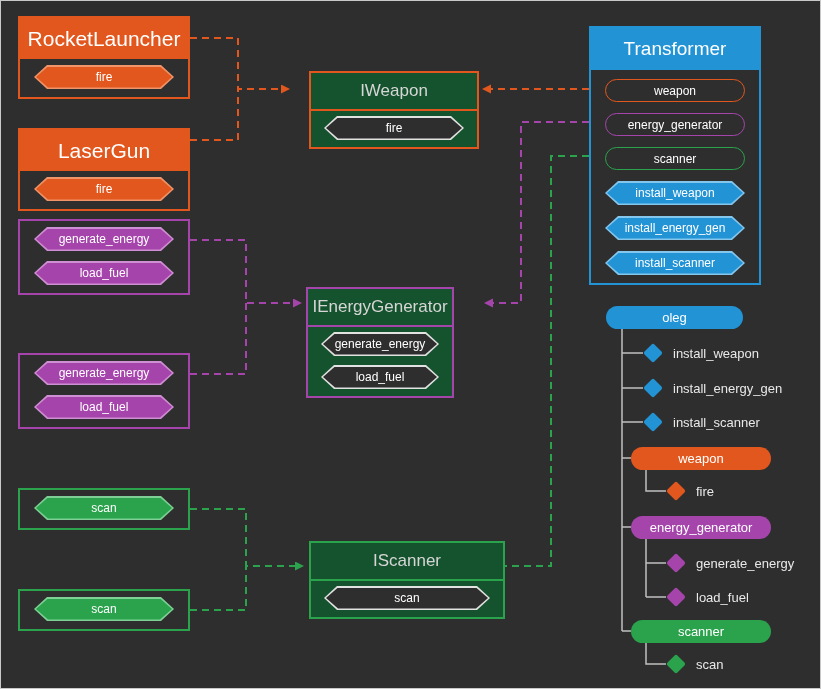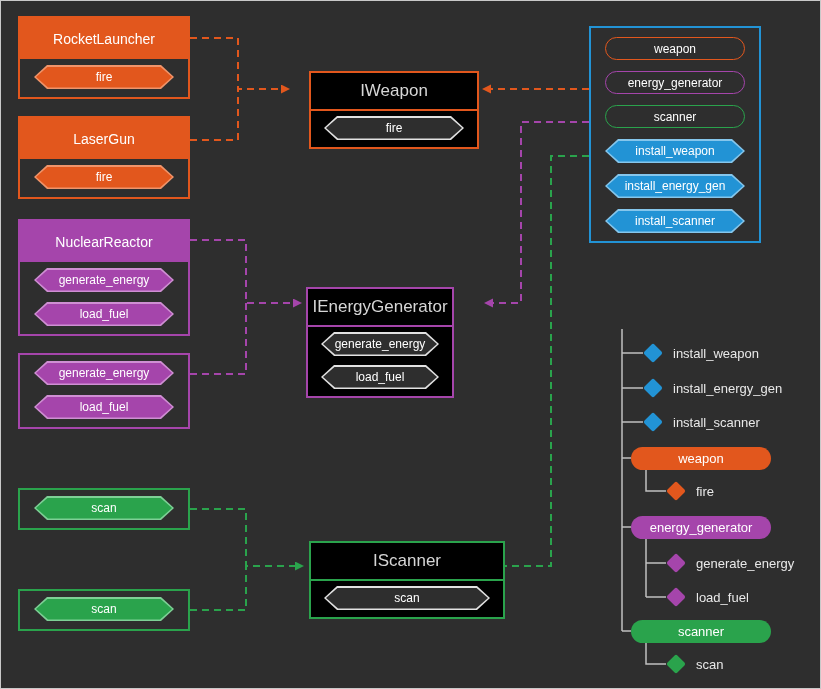--- a/index.html
+++ b/index.html
@@ -13,27 +13,27 @@
   
   .co { --main:#e2571d; --light:#f0946a; }
   .cp { --main:#a545ab; --light:#cf8fd3; }
   .cg { --main:#2aa34c; --light:#7ed096; }
   .cb { --main:#2293d5; --light:#85c6ec; }
 
   
   .clsbox { position:absolute; width:172px; box-sizing:border-box;
     border:2px solid var(--main); background:#2e2e2e; }
   .clsbox .hdr { height:41px; display:flex; align-items:center; justify-content:center;
-    background:var(--main); color:#fff; font-size:14px; }
+    background:var(--main); color:#fff; font-size:21px; }
   .tbox .hdr { height:42px; font-size:19px; }
   .clsbox .body { padding:6px 14px 8px; display:flex; flex-direction:column; gap:10px; }
   .tbox .body { padding:9px 14px 8px; gap:11px; }
 
   
-  .iface { position:absolute; box-sizing:border-box; border:2px solid var(--main); background:#000000; }
+  .iface { position:absolute; box-sizing:border-box; border:2px solid var(--main); background:#14532d; }
   .iface .ttl { height:36px; display:flex; align-items:center; justify-content:center;
     color:#d6d6d6; font-size:17px; border-bottom:2px solid var(--main); }
   .iface .body { padding:5px 13px 7px; display:flex; flex-direction:column; gap:9px; }
   .iface .hex { --hexb:#e2e2e2; --hexf:#2e2e2e; }
 
   
   .hex { position:relative; height:24px; }
   .hx-b, .hx-f { position:absolute; }
   .hx-b { inset:0; background:var(--hexb, var(--light));
     clip-path:polygon(13px 0,calc(100% - 13px) 0,100% 50%,calc(100% - 13px) 100%,13px 100%,0 50%); }
@@ -104,33 +104,32 @@
     <div class="hdr">RocketLauncher</div>
     <div class="body">
       <div class="hex">
         <span class="hx-b"></span>
         <span class="hx-f"></span>
         <span class="hx-t">fire</span>
       </div>
     </div>
   </div>
 
-  <div class="clsbox co" style="left:17px;top:115px">
+  <div class="clsbox co" style="left:17px;top:127px">
     <div class="hdr">LaserGun</div>
     <div class="body">
       <div class="hex">
         <span class="hx-b"></span>
         <span class="hx-f"></span>
         <span class="hx-t">fire</span>
       </div>
     </div>
   </div>
 
   <div class="clsbox cp" style="left:17px;top:218px">
-    <div class="hdr">NuclearReactor</div>
     <div class="body">
       <div class="hex">
         <span class="hx-b"></span>
         <span class="hx-f"></span>
         <span class="hx-t">generate_energy</span>
       </div>
       <div class="hex">
         <span class="hx-b"></span>
         <span class="hx-f"></span>
         <span class="hx-t">load_fuel</span>
@@ -205,20 +204,21 @@
     <div class="body">
       <div class="hex">
         <span class="hx-b"></span>
         <span class="hx-f"></span>
         <span class="hx-t">scan</span>
       </div>
     </div>
   </div>
 
   <div class="clsbox cb tbox" style="left:588px;top:25px">
+    <div class="hdr">Transformer</div>
     <div class="body">
       <div class="apill co">weapon</div>
       <div class="apill cp">energy_generator</div>
       <div class="apill cg">scanner</div>
       <div class="hex">
         <span class="hx-b"></span>
         <span class="hx-f"></span>
         <span class="hx-t">install_weapon</span>
       </div>
       <div class="hex">
@@ -227,20 +227,21 @@
         <span class="hx-t">install_energy_gen</span>
       </div>
       <div class="hex">
         <span class="hx-b"></span>
         <span class="hx-f"></span>
         <span class="hx-t">install_scanner</span>
       </div>
     </div>
   </div>
 
+  <div class="tpill cb" style="left:605px;top:305px;width:137px">oleg</div>
 
   <div class="titem" style="left:643px;top:342px">
     <span class="dia cb"></span>
     <span>install_weapon</span>
   </div>
   <div class="titem" style="left:643px;top:377px">
     <span class="dia cb"></span>
     <span>install_energy_gen</span>
   </div>
   <div class="titem" style="left:643px;top:411px">

